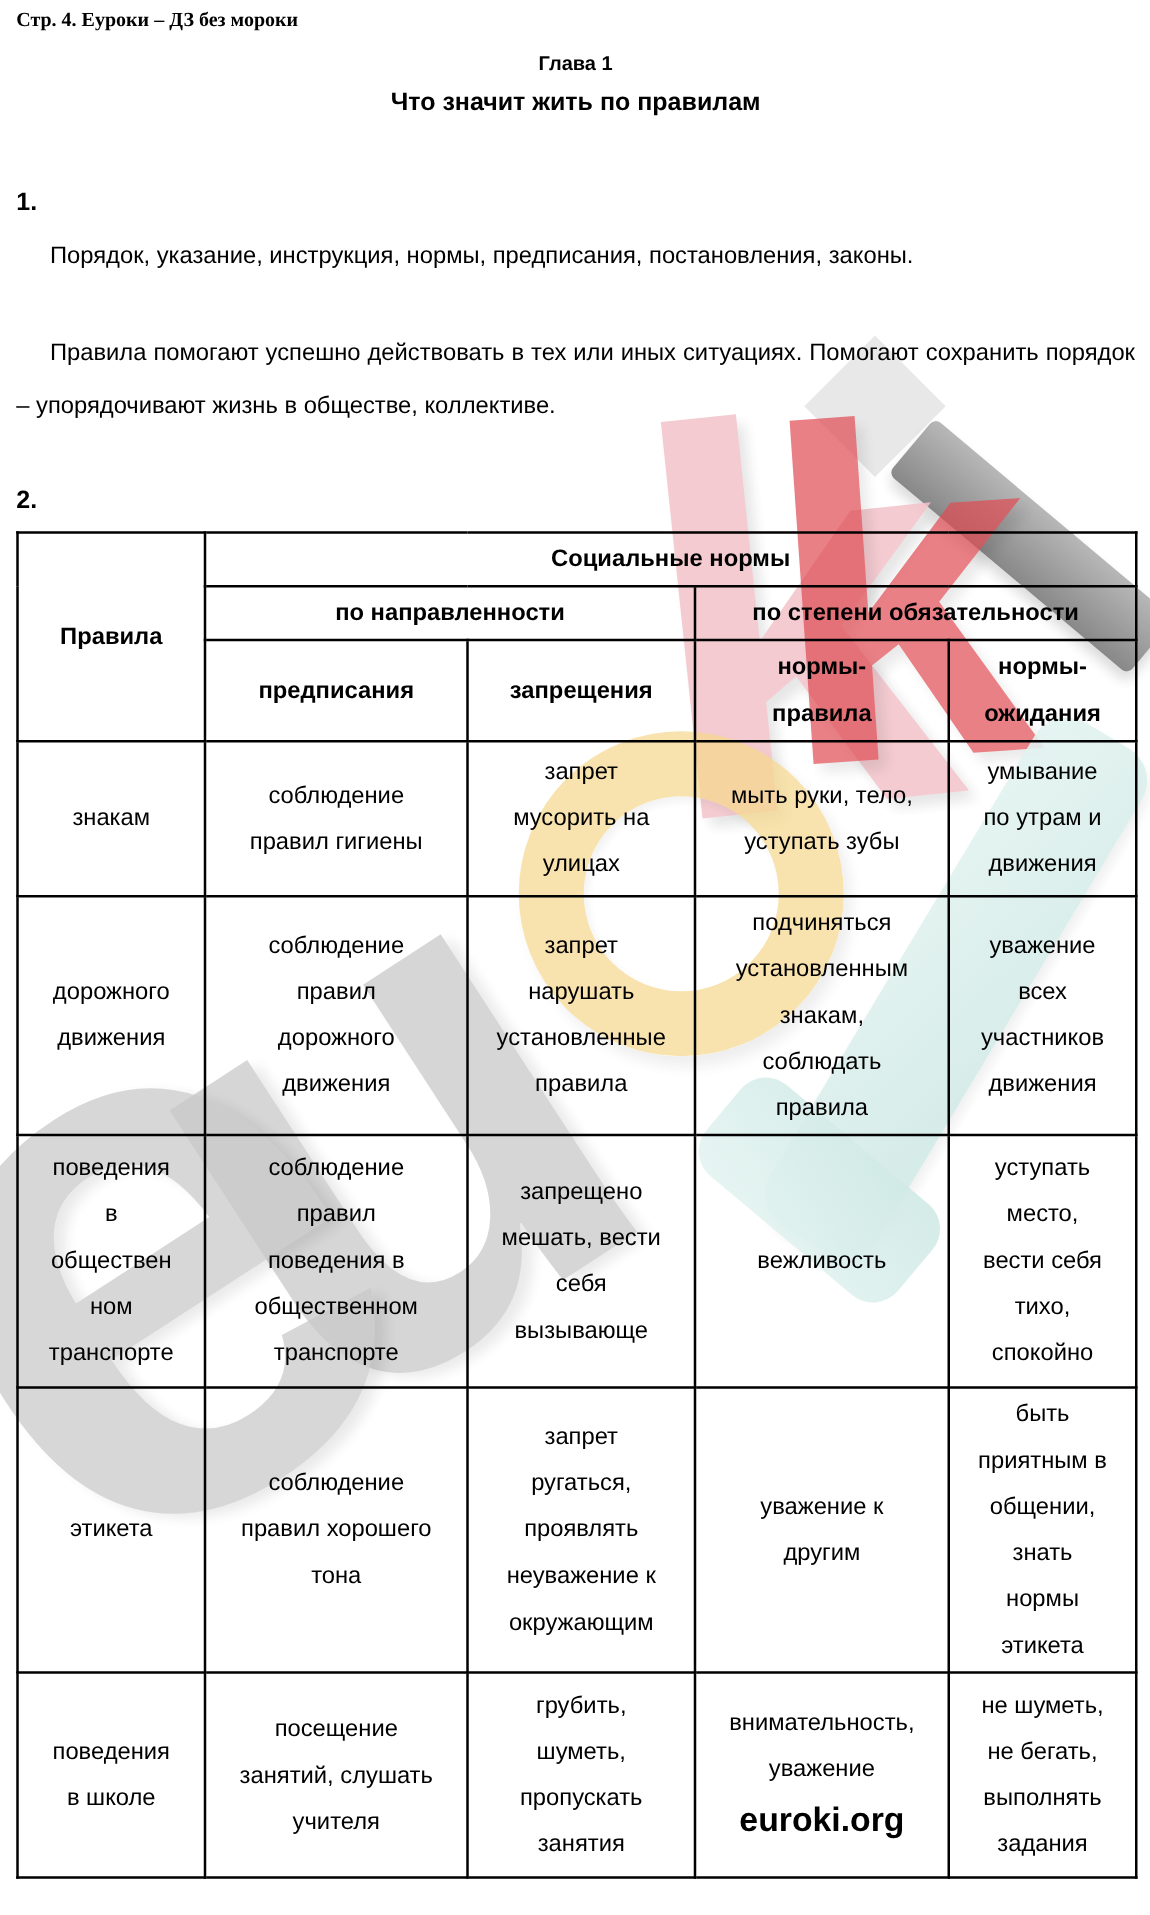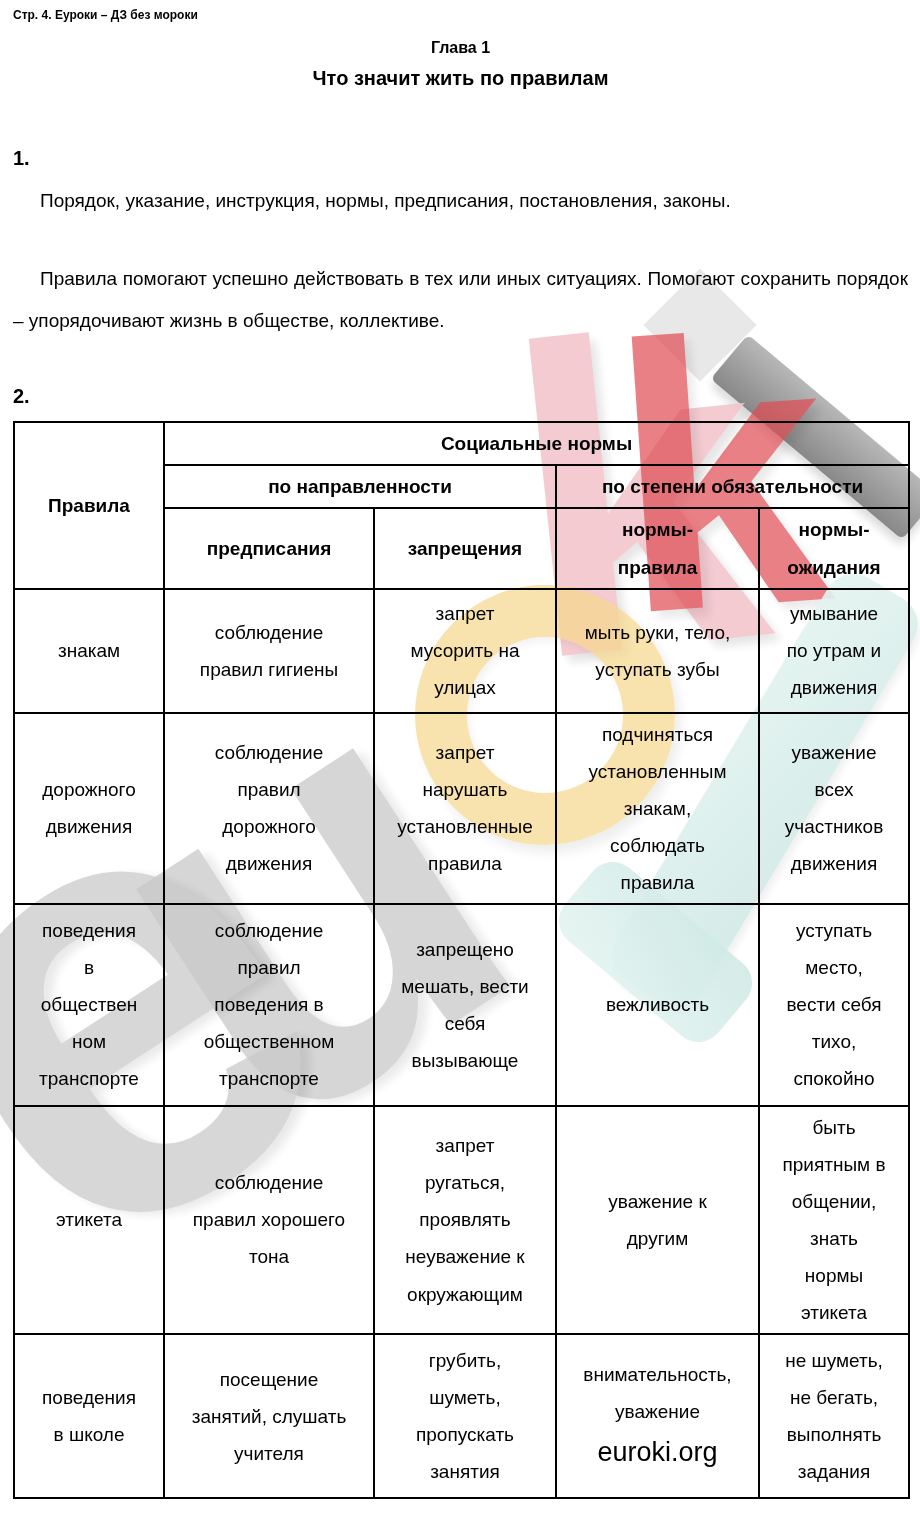--- a/index.html
+++ b/index.html
@@ -25,36 +25,36 @@
   .wm-check-short { position:absolute; left:608px; top:852px; width:95px; height:200px;
              background:linear-gradient(105deg,#e4f4f1,#cfe9e5); border-radius:26px;
              transform:rotate(-50deg); opacity:.9; }
   .wm-bar { position:absolute; left:700px; top:408px; width:250px; height:58px;
              background:linear-gradient(180deg,#a8a8a8,#6f6f6f); border-radius:6px;
              transform:rotate(40deg); opacity:.82; box-shadow:4px 6px 10px rgba(0,0,0,0.18); }
   .wm-diamond { position:absolute; left:660px; top:285px; width:80px; height:80px;
              background:#dcdcdc; transform:rotate(45deg); opacity:.65; }
   
   .content { position:relative; z-index:1; padding:8px 12px 0 13px; }
-  .page-header { font-size:12px; font-weight:700; }
+  .page-header { font-size:16px; font-weight:700;font-family:Liberation Serif, serif; }
   .chapter   { text-align:center; font-weight:700; font-size:16px; margin-top:17px; }
   .doc-title { text-align:center; font-weight:700; font-size:20px; margin-top:10px; }
   .task-number { font-weight:700; font-size:20px; }
   .tn-1 { margin-top:57px; }
   .tn-2 { margin-top:44px; }
   .para { font-size:19px; line-height:2.2; text-align:justify; text-indent:27px; margin:10px 0 0 0; }
   .para-2 { margin-top:36px; }
   table.norms { border-collapse:collapse; table-layout:fixed; width:895px; margin-top:13px; }
   table.norms td {
     border:2px solid #000; text-align:center; vertical-align:middle;
     font-size:19px; line-height:1.95; white-space:pre-line; padding:2px 6px;
     background:transparent;
   }
   tr.hrow td { font-weight:700; }
-  .site-label { display:block; font-weight:400; font-size:27px; line-height:1.7; white-space:nowrap; }
+  .site-label { display:block; font-weight:700; font-size:27px; line-height:1.7; white-space:nowrap; }
 </style>
 </head>
 <body>
 
 <div class="page">
 
   <div class="watermark" aria-hidden="true">
     <div class="wm-diamond"></div>
     <div class="wm-bar"></div>
     <span class="wm-letter wm-k-pink">k</span>

